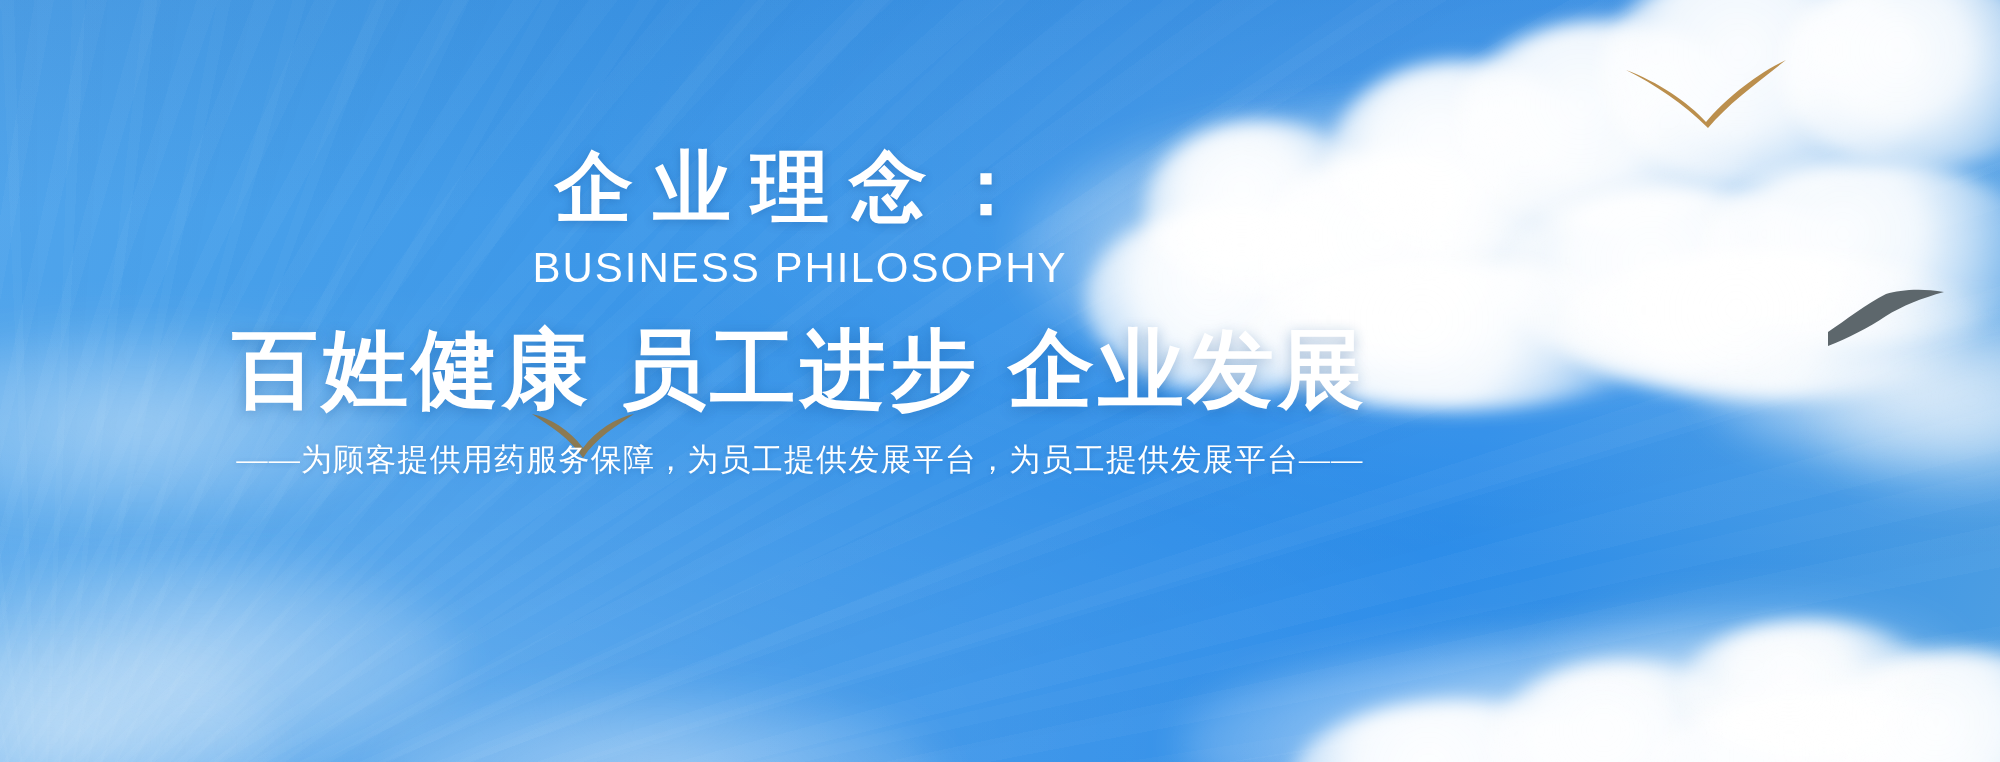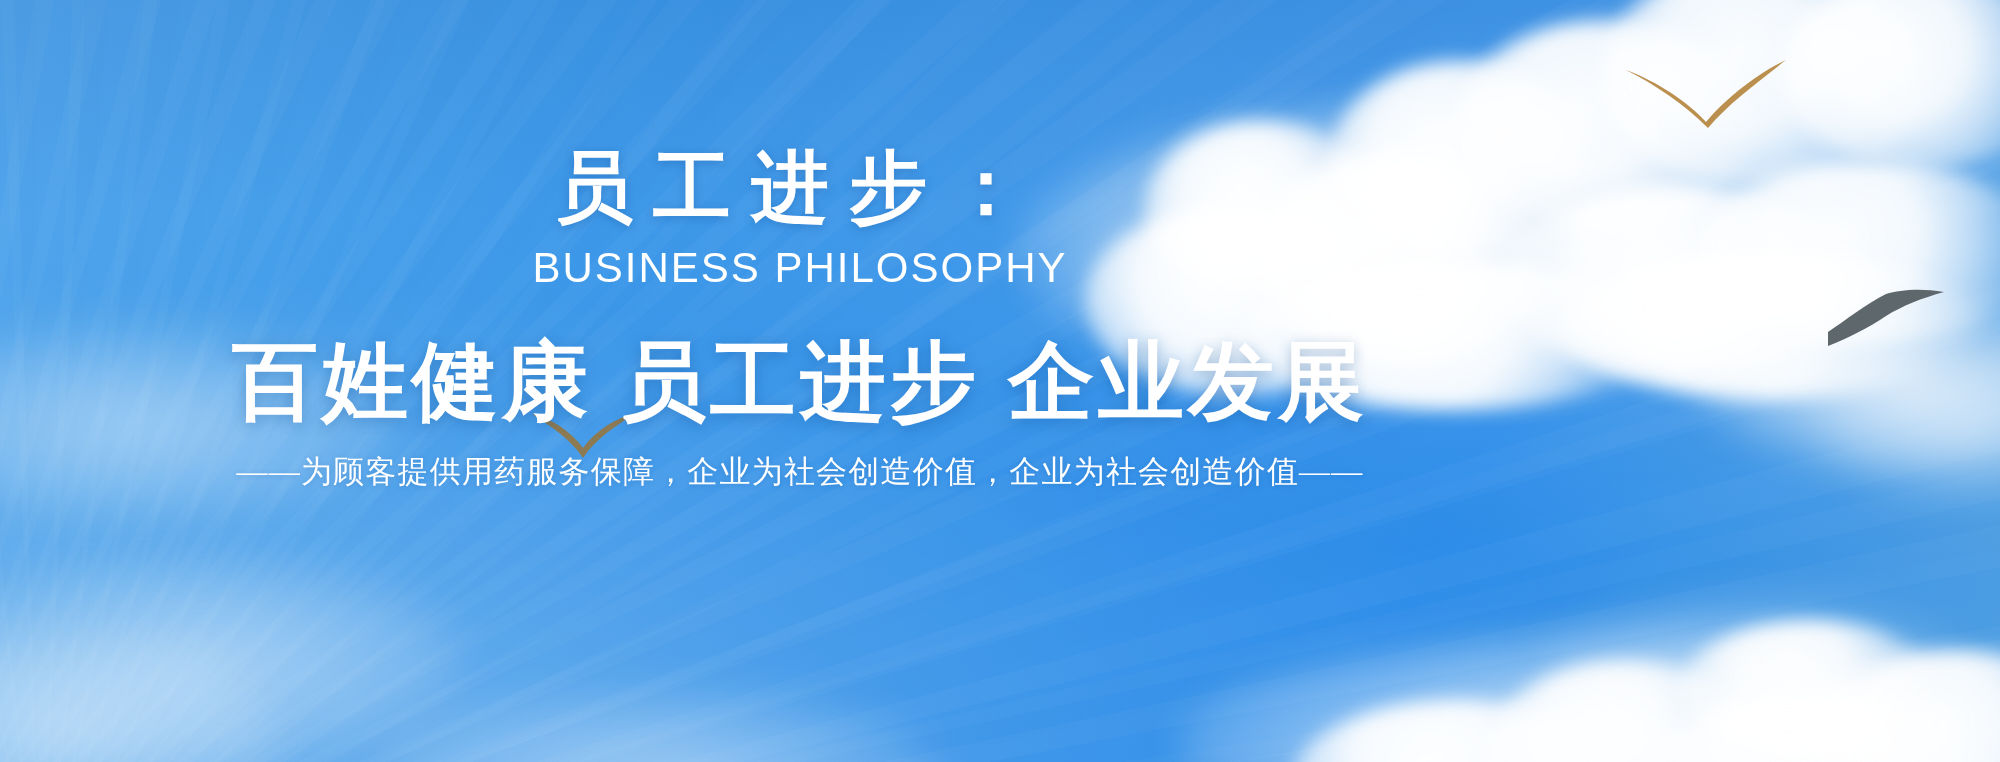--- a/index.html
+++ b/index.html
@@ -119,21 +119,21 @@
     margin-top:16px;
     font-size:42px;
     font-weight:400;
     letter-spacing:2.0px;
     color:#ffffff;
     line-height:1.1;
     white-space:nowrap;
     text-align:center;
   }
   .line-slogan {
-    margin-top:42px;
+    margin-top:30px;
     font-size:86px;
     font-weight:bold;
     letter-spacing:4px;
     color:#ffffff;
     line-height:1.12;
     text-shadow:0 3px 14px rgba(12,70,140,.32);
     white-space:nowrap;
   }
   .line-tag {
     margin-top:24px;
@@ -205,19 +205,19 @@
   </div>
 
   <div class="bird" style="left:1828px; top:286px; width:120px; height:62px;">
     <svg viewBox="0 0 120 62" aria-hidden="true">
       <path d="M0 46 C 18 34, 38 18, 58 8 C 72 4, 92 2, 116 6
                C 94 12, 74 20, 58 30 C 40 42, 20 52, 0 60 Z" fill="#5d676c"></path>
     </svg>
   </div>
 
   <div class="copy">
-    <div class="line-title">员工进步：</div>
+    <div class="line-title">企业理念：</div>
     <div class="line-sub">BUSINESS PHILOSOPHY</div>
     <div class="line-slogan">百姓健康  员工进步  企业发展</div>
-    <div class="line-tag">——为顾客提供用药服务保障，企业为社会创造价值，企业为社会创造价值——</div>
+    <div class="line-tag">——为顾客提供用药服务保障，为员工提供发展平台，为员工提供发展平台——</div>
   </div>
 
 </div>
 
 </body></html>

